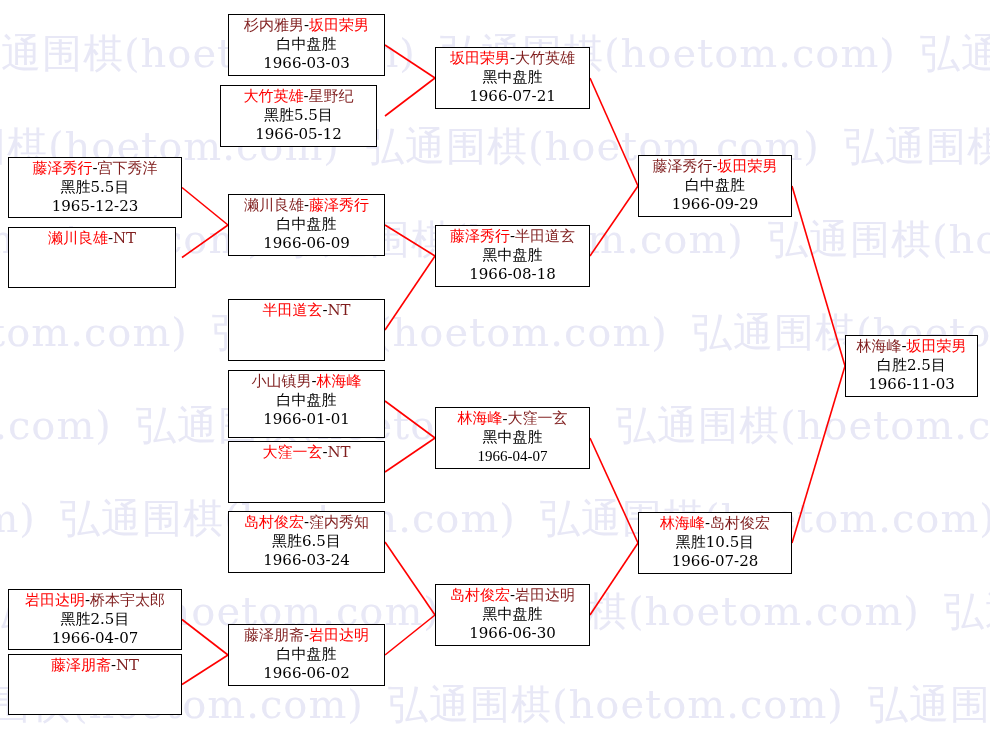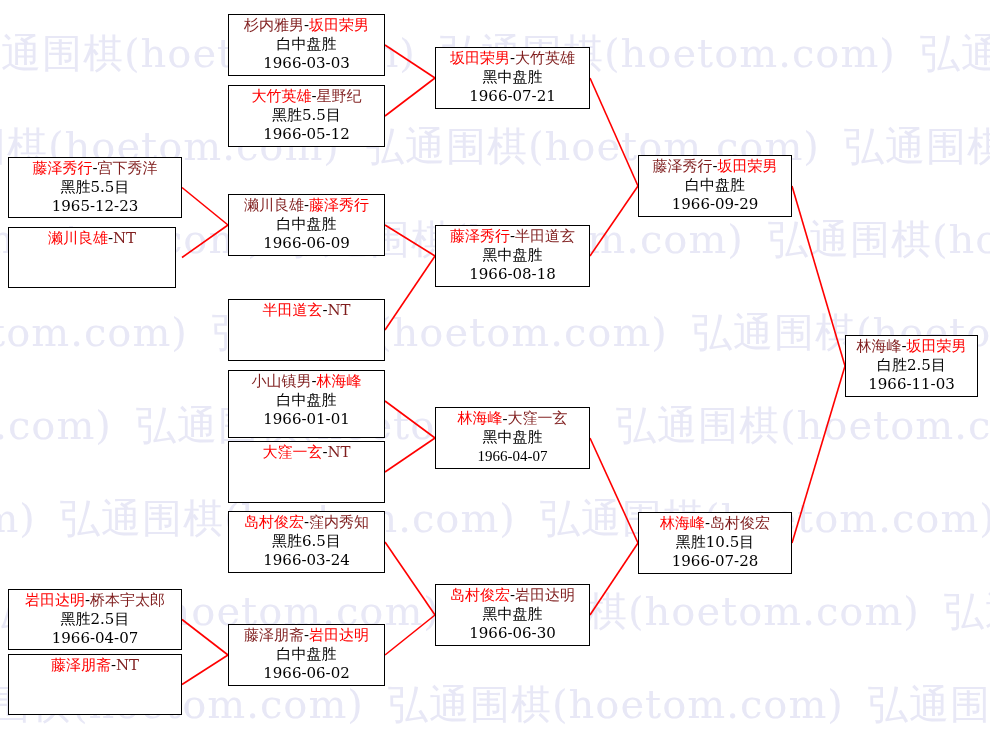--- a/index.html
+++ b/index.html
@@ -128,21 +128,21 @@
       <div class="match-box" style="left: 8px; top: 654px; width: 174px; height: 61px;">
         <div class="players"><span class="p" data-role="winner">藤泽朋斋</span><span class="dash">-</span><span class="p" data-role="player">NT</span></div>
         <div class="result"></div>
         <div class="date"></div>
       </div>
       <div class="match-box" style="left: 228px; top: 14px; width: 157px; height: 62px;">
         <div class="players"><span class="p" data-role="player">杉内雅男</span><span class="dash">-</span><span class="p" data-role="winner">坂田荣男</span></div>
         <div class="result">白中盘胜</div>
         <div class="date">1966-03-03</div>
       </div>
-      <div class="match-box" style="left: 228px; top: 85px; width: 157px; height: 62px;">
+      <div class="match-box" style="left: 220px; top: 85px; width: 157px; height: 62px;">
         <div class="players"><span class="p" data-role="winner">大竹英雄</span><span class="dash">-</span><span class="p" data-role="player">星野纪</span></div>
         <div class="result">黑胜5.5目</div>
         <div class="date">1966-05-12</div>
       </div>
       <div class="match-box" style="left: 228px; top: 194px; width: 157px; height: 62px;">
         <div class="players"><span class="p" data-role="player">濑川良雄</span><span class="dash">-</span><span class="p" data-role="winner">藤泽秀行</span></div>
         <div class="result">白中盘胜</div>
         <div class="date">1966-06-09</div>
       </div>
       <div class="match-box" style="left: 228px; top: 299px; width: 157px; height: 62px;">

